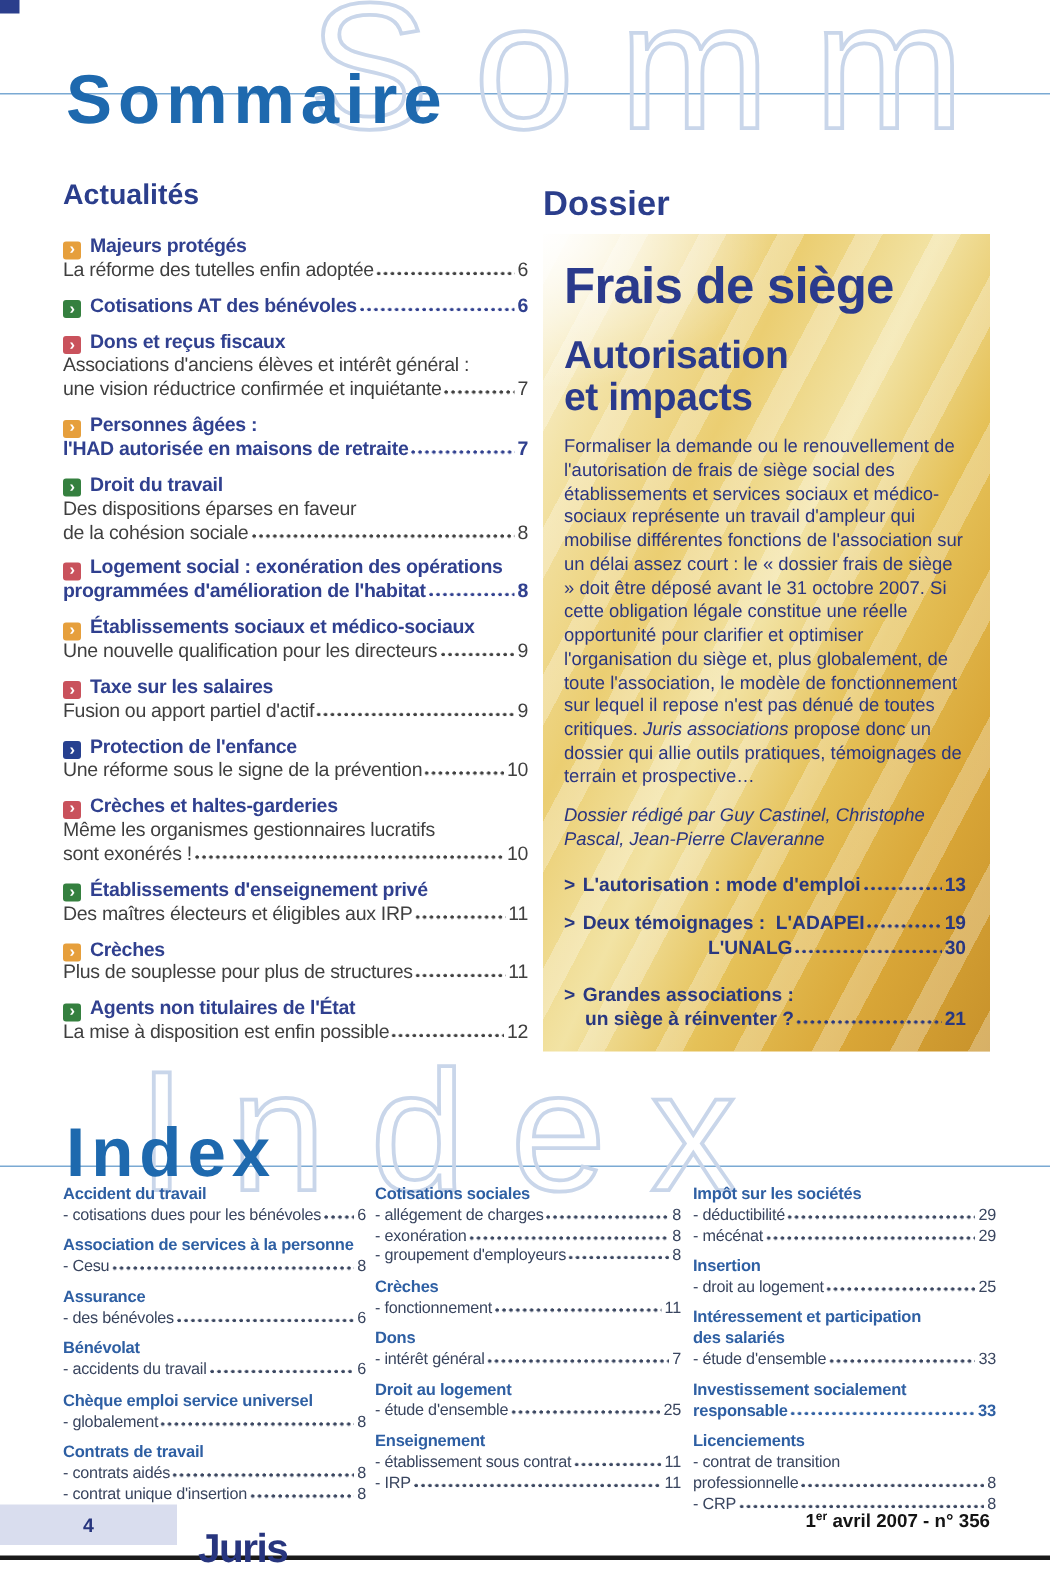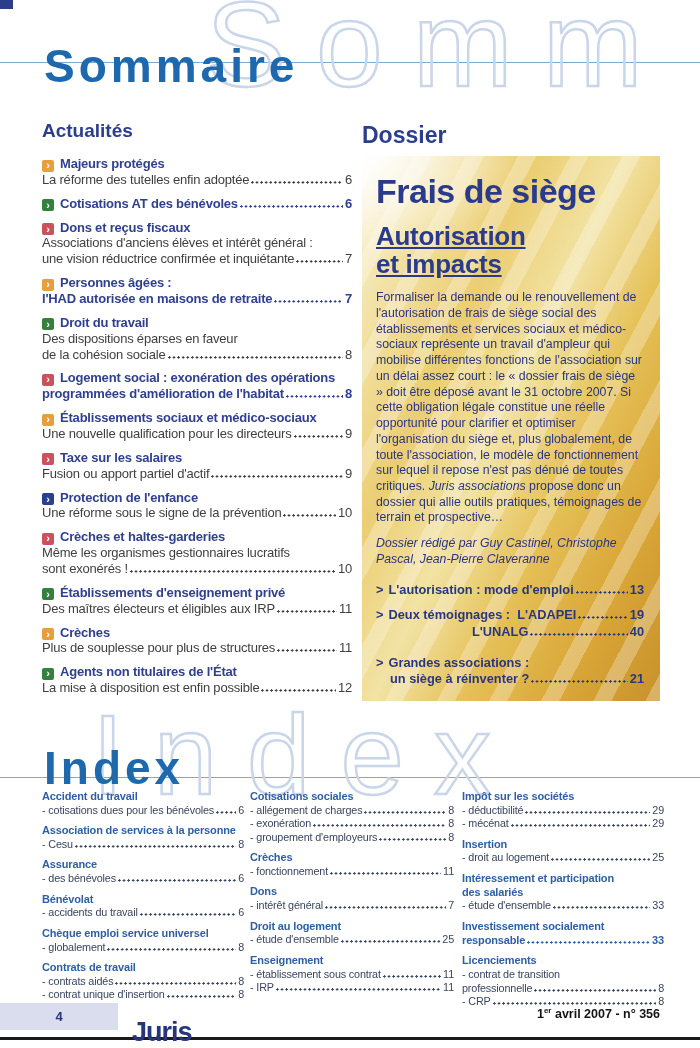--- a/index.html
+++ b/index.html
@@ -50,21 +50,21 @@
   .b-orange{background:#E69F3C;} .b-green{background:#35803F;}
   .b-red{background:#C9525C;}   .b-blue{background:#27408F;}
 
   
   .dossier-box{width:298px;height:545px;box-sizing:border-box;padding:12px 16px 0 14px;color:#2B3580;
     background:
       radial-gradient(ellipse 220px 150px at 0% 0%, rgba(255,255,255,0.95), rgba(255,255,255,0) 70%),
       repeating-linear-gradient(118deg, rgba(255,255,255,0.28) 0 16px, rgba(255,255,255,0) 16px 46px),
       linear-gradient(115deg,#FBF6E2 0%,#F3E3A8 14%,#EBCE72 32%,#F2E3A4 48%,#E5C158 64%,#D9A637 82%,#C8922B 100%);}
   .d-title{font-size:34px;font-weight:bold;color:#2A3A8C;line-height:1;margin:6px 0 14px 0;letter-spacing:-0.5px;}
-  .d-subtitle{font-size:26px;font-weight:bold;color:#2A3A8C;line-height:1.08;letter-spacing:-0.3px;text-decoration:underline;}
+  .d-subtitle{font-size:26px;font-weight:bold;color:#2A3A8C;line-height:1.08;letter-spacing:-0.3px;}
   .d-intro{font-size:12.3px;line-height:1.28;margin:12px 0 10px 0;}
   .d-intro i{font-style:italic;}
   .d-byline{font-size:12.3px;font-style:italic;line-height:1.28;margin:0 0 14px 0;}
   .d-entries{font-size:12.8px;font-weight:bold;color:#293780;}
   .d-row{margin-bottom:9px;}
   .d-row:last-child{margin-top:14px;}
   .d-line{line-height:1.3;}
   .pfx{flex:0 0 auto;margin-right:5px;}
   .ind-1{margin-left:96px;}
   .ind-2{margin-left:14px;}
@@ -278,21 +278,21 @@
           <div class="d-row">
             <div class="line d-line">
               <span class="pfx">&gt;</span>
               <span class="txt">Deux témoignages :  L'ADAPEI</span>
               <span class="dots"></span>
               <span class="pg">19</span>
             </div>
             <div class="line d-line ind-1">
               <span class="txt">L'UNALG</span>
               <span class="dots"></span>
-              <span class="pg">40</span>
+              <span class="pg">30</span>
             </div>
           </div>
           <div class="d-row">
             <div class="line d-line">
               <span class="pfx">&gt;</span>
               <span class="txt">Grandes associations :</span>
             </div>
             <div class="line d-line ind-2">
               <span class="txt">un siège à réinventer ?</span>
               <span class="dots"></span>

